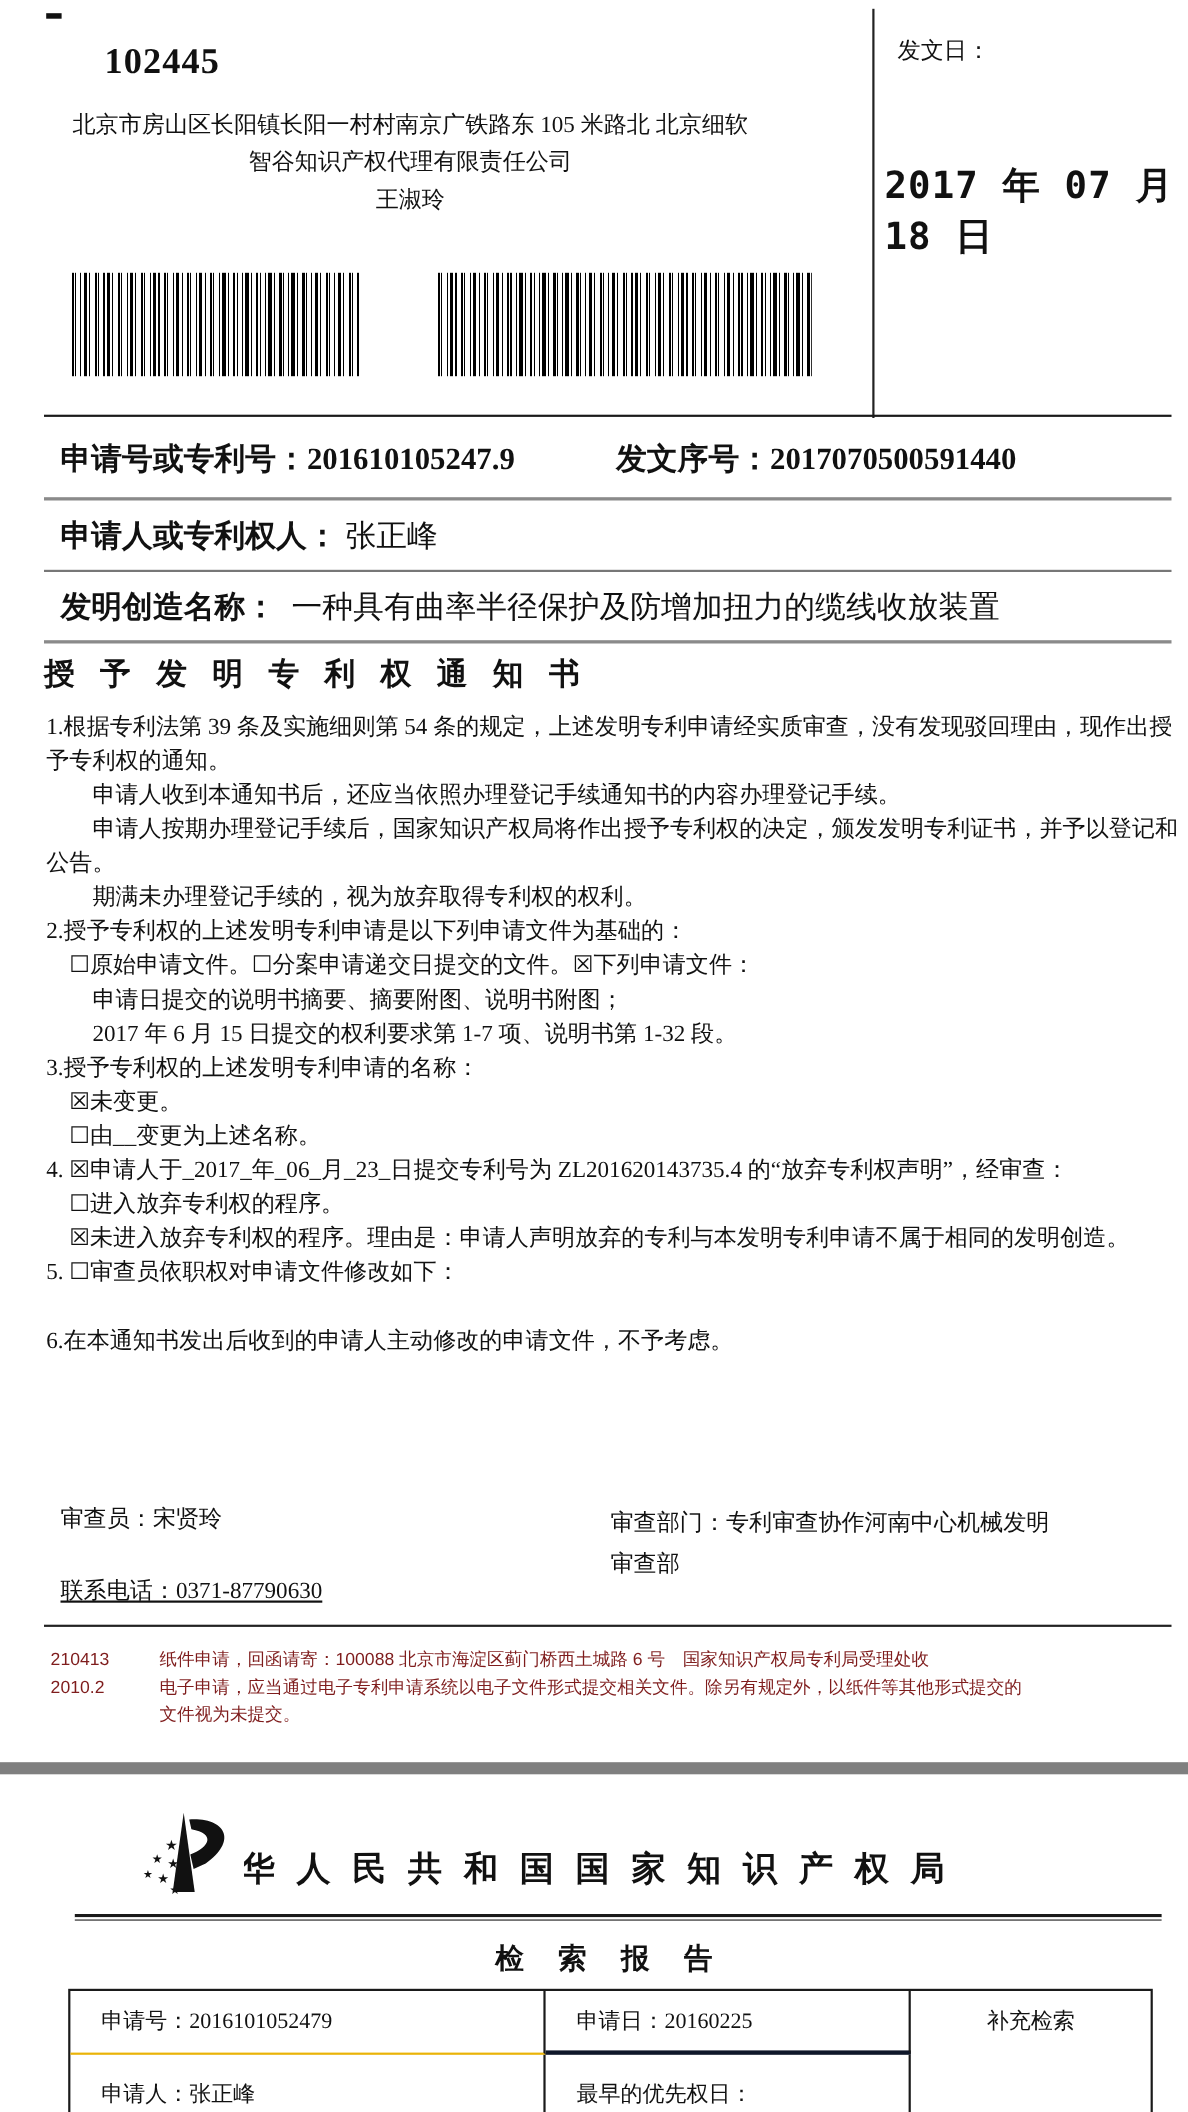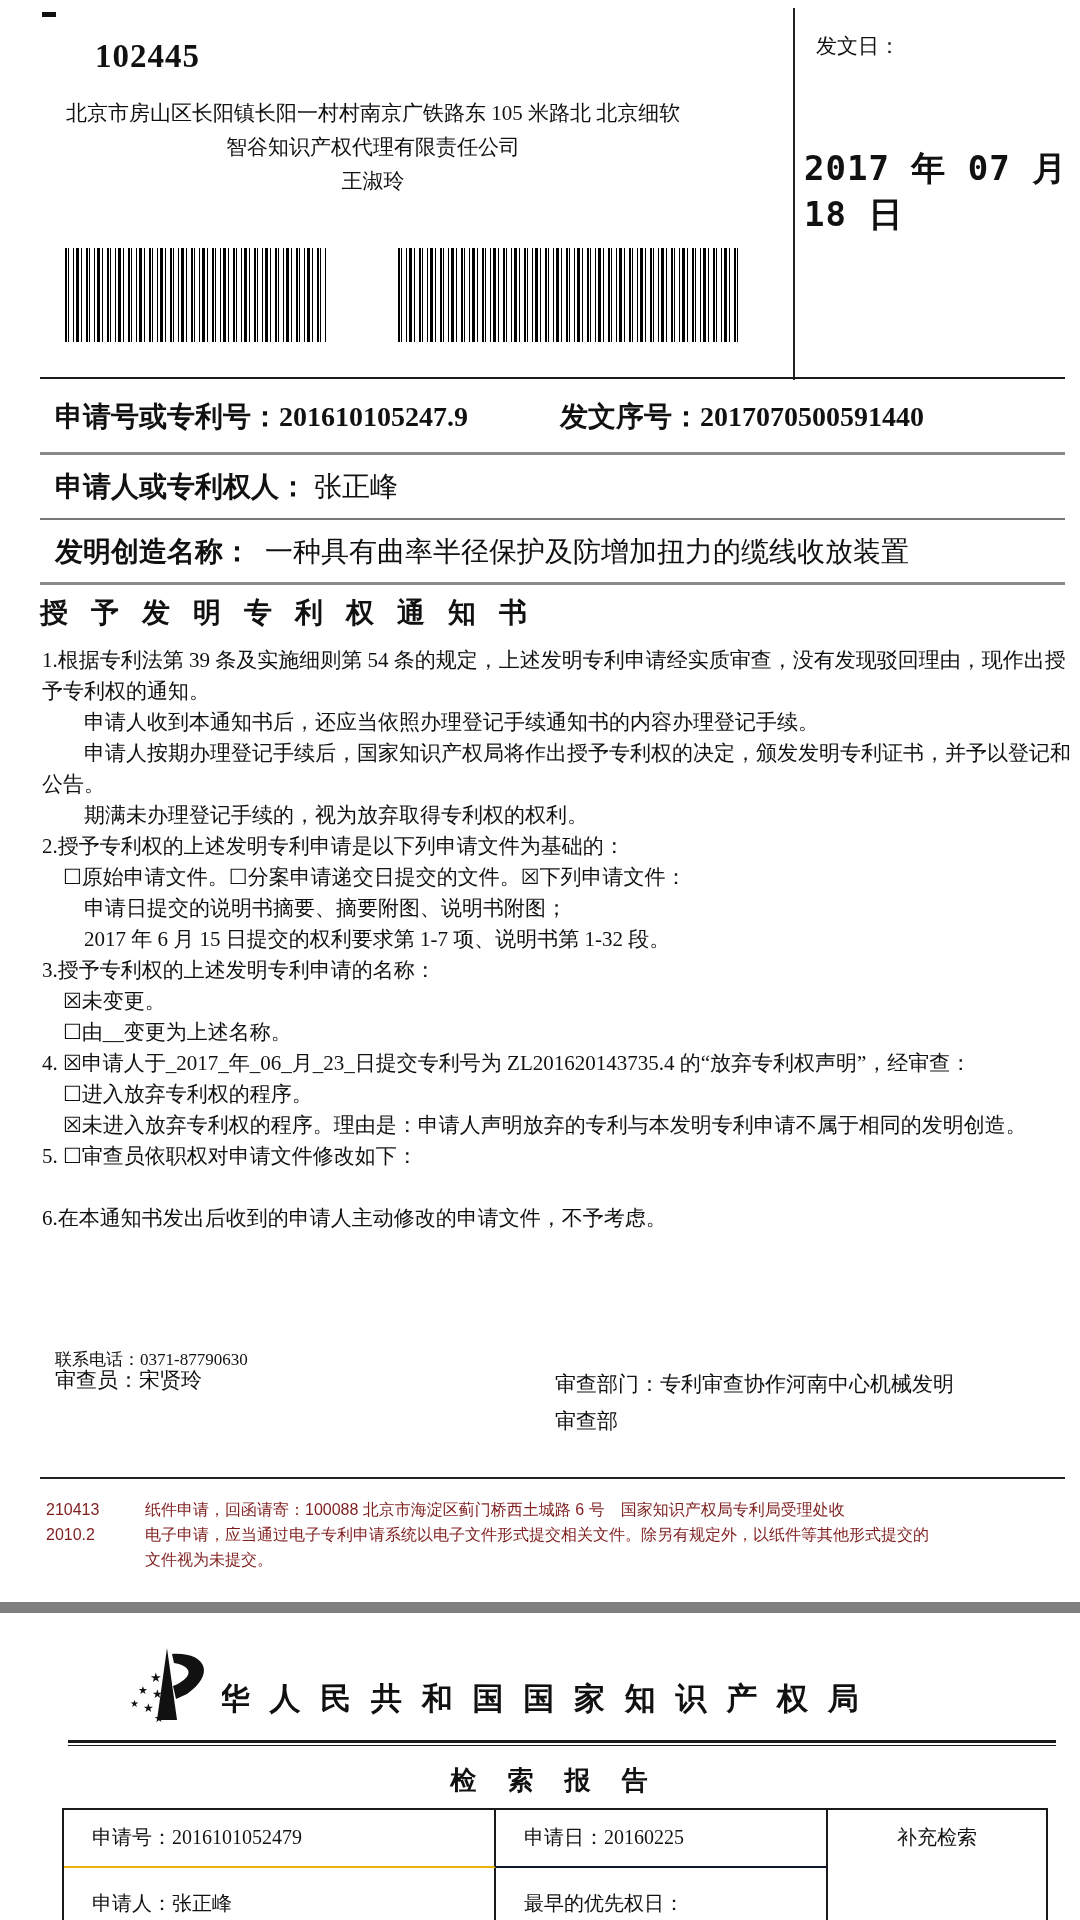--- a/index.html
+++ b/index.html
@@ -45,21 +45,21 @@
   .lx{left:55px;}
   .serial{left:560px;}
   .notice-title{left:40px;top:594px;width:1025px;text-align:left;
     font-size:28px;font-weight:bold;letter-spacing:8px;}
   
   .body-block{left:42px;top:645px;width:1030px;font-size:21px;line-height:31px;}
   .body-line{min-height:31px;white-space:pre-wrap;}
   
   .examiner-row{top:1366px;font-size:21px;}
   .dept{left:555px;top:1366px;font-size:21px;line-height:37px;}
-  .phone-row{top:1348px;font-size:17px;}
+  .phone-row{top:1432px;font-size:21px;text-decoration:underline;}
   
   .footer{font-family:"Liberation Sans","DejaVu Sans",sans-serif;font-size:16px;line-height:25px;color:#7f1d1d;}
   .f-codes{left:46px;top:1497px;}
   .f-text{left:145px;top:1497px;width:930px;}
   
   .dark-bar{left:0;top:1602px;width:1080px;height:11px;background:#7f7f7f;}
   
   .agency{left:168px;top:1678px;font-size:31px;font-weight:bold;letter-spacing:6px;white-space:nowrap;}
   .logo{left:110px;top:1644px;width:112px;height:88px;z-index:3;}
   .dbl-rule{left:68px;top:1740px;width:988px;}
@@ -69,21 +69,21 @@
   .report-title{left:62px;top:1763px;width:986px;text-align:center;
     font-size:26px;font-weight:bold;letter-spacing:12px;
     font-family:"Liberation Sans","DejaVu Sans",sans-serif;}
   
   .rpt-table{left:62px;top:1808px;width:986px;height:140px;
     border:2px solid #1a1a1a;display:grid;
     grid-template-columns:432px 332px 218px;grid-template-rows:58px 1fr;
     font-size:20px;box-sizing:border-box;}
   .cell{padding:14px 0 0 28px;box-sizing:border-box;}
   .cA{grid-column:1;grid-row:1;border-right:2px solid #1a1a1a;border-bottom:2px solid #eab308;}
-  .cB{grid-column:2;grid-row:1;border-right:2px solid #1a1a1a;border-bottom:2px solid #0f172a;}
+  .cB{grid-column:2;grid-row:1;border-right:2px solid #1a1a1a;border-bottom:4px solid #0f172a;}
   .cC{grid-column:3;grid-row:1 / 3;text-align:center;padding:14px 0 0 0;}
   .cD{grid-column:1;grid-row:2;border-right:2px solid #1a1a1a;padding-top:22px;}
   .cE{grid-column:2;grid-row:2;border-right:2px solid #1a1a1a;padding-top:22px;}
 </style>
 </head>
 <body>
 
 <div class="page">
 
   <div class="abs corner-mark"></div>

